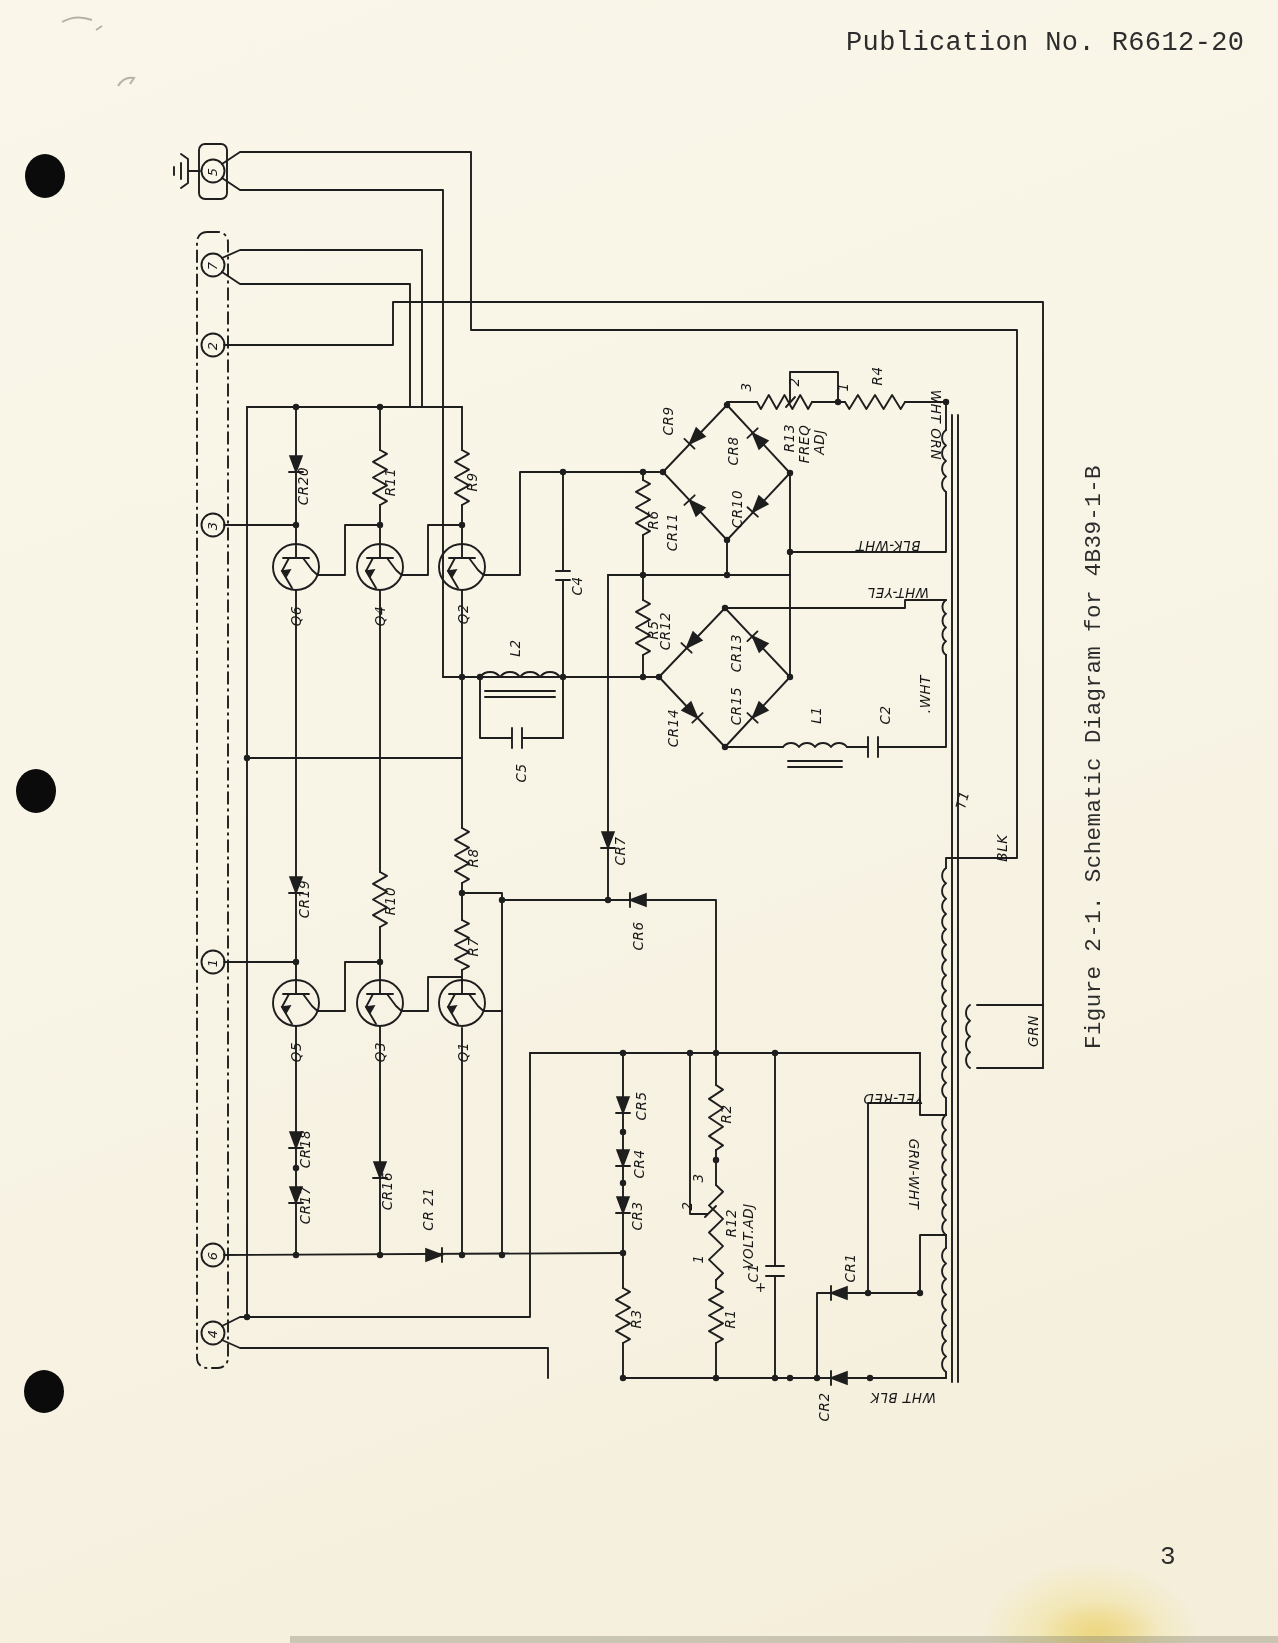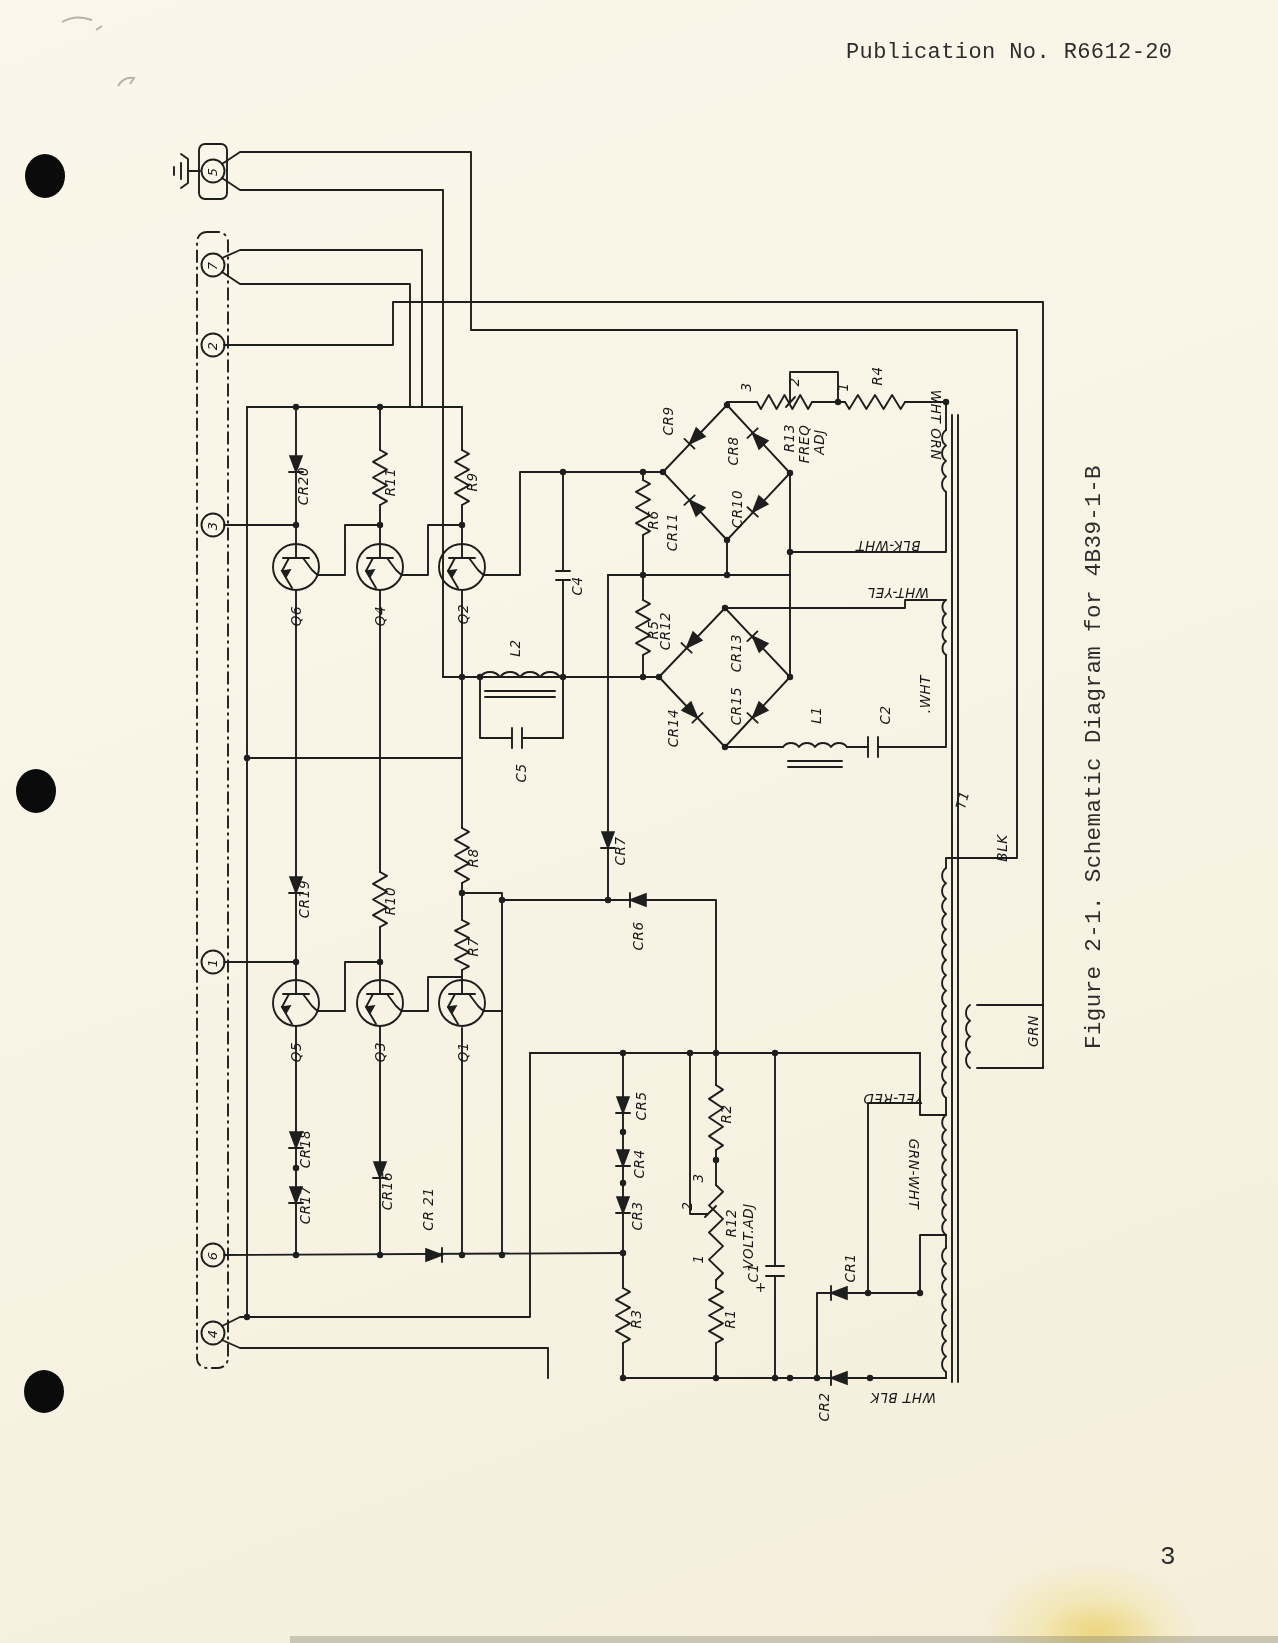--- a/index.html
+++ b/index.html
@@ -2,21 +2,21 @@
 <html><head>
 <meta charset="utf-8">
 <style>
   html,body{margin:0;padding:0;background:#777;}
   .page{
     position:relative;width:1278px;height:1643px;overflow:hidden;
     background:linear-gradient(160deg,#faf6e9 0%,#f8f4e6 45%,#f4eeda 100%);
     font-family:"Liberation Mono",monospace;color:#2a2a2a;
   }
   .typed{position:absolute;white-space:nowrap;color:#2d2d2d;}
-  #pub{left:846px;top:40px;font-size:22px;letter-spacing:.4px;}
+  #pub{left:846px;top:28px;font-size:27px;letter-spacing:.4px;}
   #pagenum{left:1160px;top:1542px;font-size:26px;}
   .caption-rot{
     position:absolute;left:1094px;top:757px;font-size:22.5px;letter-spacing:.4px;
     transform:translate(-50%,-50%) rotate(-90deg);white-space:nowrap;color:#2d2d2d;
   }
   .hole{position:absolute;background:#0b0b0b;border-radius:50%;}
   #hole1{left:25px;top:154px;width:40px;height:44px;}
   #hole2{left:16px;top:769px;width:40px;height:44px;}
   #hole3{left:24px;top:1370px;width:40px;height:43px;}
   svg{position:absolute;left:0;top:0;}

